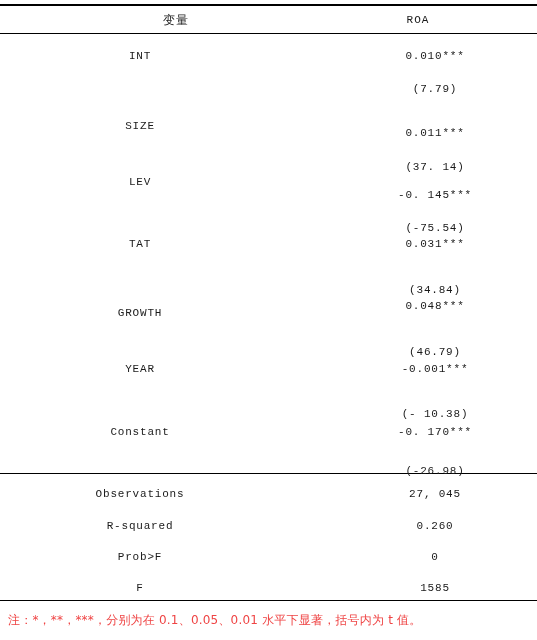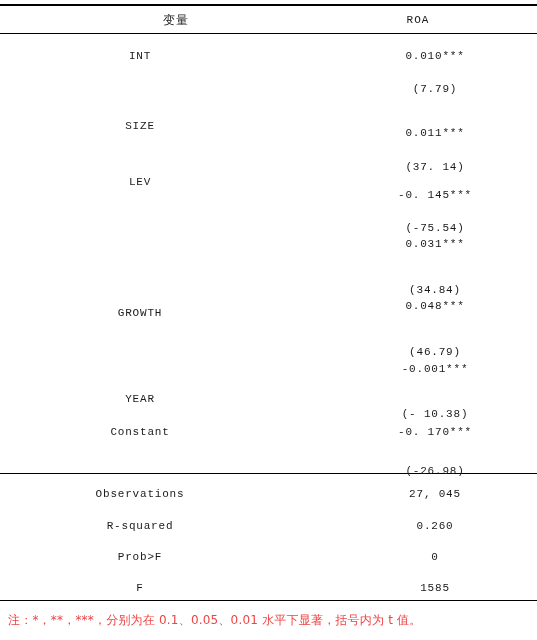--- a/index.html
+++ b/index.html
@@ -64,22 +64,23 @@
   <div class="rule rule-head"></div>
   <div class="rule rule-stats"></div>
   <div class="rule rule-foot"></div>
 
   <div class="cell hdr-cjk" style="top:14px;">变量</div>
   <div class="cell hdr-val" style="top:15px;">ROA</div>
 
   <div class="cell lab" style="top:51px;">INT</div>
   <div class="cell lab" style="top:121px;">SIZE</div>
   <div class="cell lab" style="top:177px;">LEV</div>
+  <div class="cell lab" style="top:239px;">TAT</div>
   <div class="cell lab" style="top:308px;text-align:center;">GROWTH</div>
-  <div class="cell lab" style="top:364px;margin-top:30px;">YEAR</div>
+  <div class="cell lab" style="top:364px;">YEAR</div>
   <div class="cell lab" style="top:427px;">Constant</div>
 
   <div class="cell val" style="top:51px;">0.010***</div>
   <div class="cell val" style="top:128px;">0.011***</div>
   <div class="cell val" style="top:190px;">-0. 145***</div>
   <div class="cell val" style="top:239px;">0.031***</div>
   <div class="cell val" style="top:301px;">0.048***</div>
   <div class="cell val" style="top:364px;">-0.001***</div>
   <div class="cell val" style="top:427px;">-0. 170***</div>
 

